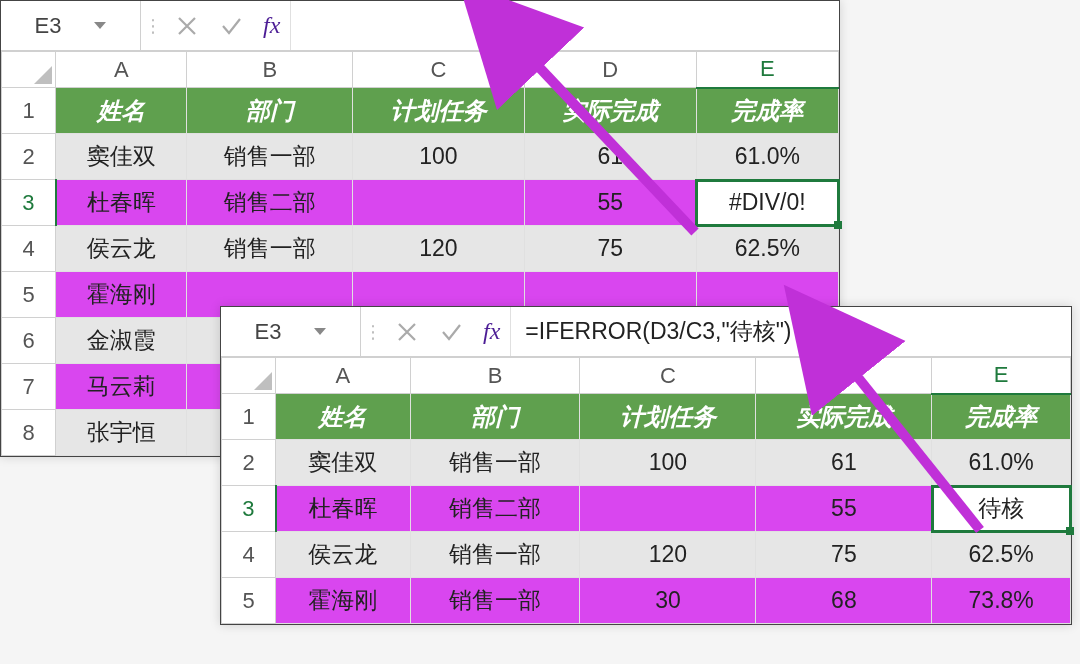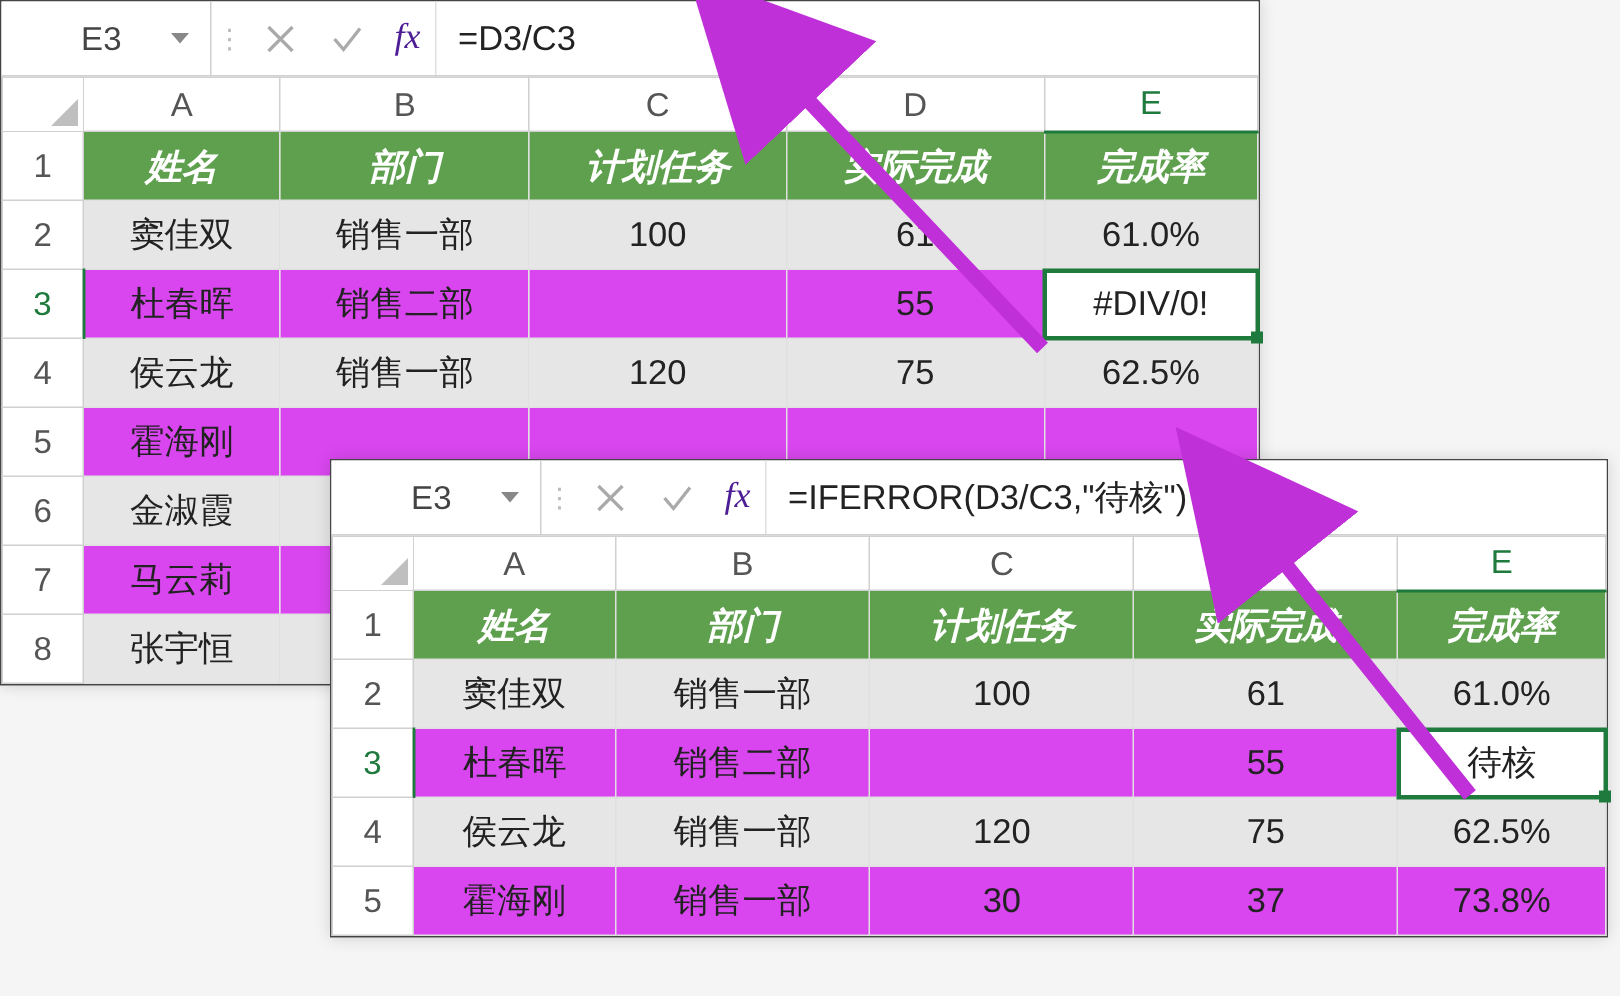--- a/index.html
+++ b/index.html
@@ -27,21 +27,21 @@
       border-bottom: 1px solid #d0d0d0;
       background: #fff;
       font-size: 22px;
     }
     .namebox {
       width: 140px;
       padding: 12px 14px;
       color: #444;
       display: flex;
       align-items: center;
-      justify-content: flex-end;
+      justify-content: center;
       border-right: 1px solid #d0d0d0;
       height: 100%;
       gap: 33px;
     }
     .dropdown-arrow {
       width: 0; height: 0;
       border-left: 6px solid transparent;
       border-right: 6px solid transparent;
       border-top: 7px solid #888;
     }
@@ -156,21 +156,20 @@
       <svg>
           <path d="M3 3 L19 19 M19 3 L3 19"></path>
         </svg>
     </div>
     <div class="fb-btn">
       <svg>
           <path d="M3 11 L9 18 L20 4"></path>
         </svg>
     </div>
     <div class="fx-label">fx</div>
-    <div class="formula-input">=D3/C3</div>
   </div>
   <table class="grid">
     <tbody>
         <tr class="colhdr">
       <th class="corner"></th>
       <th>A</th>
       <th>B</th>
       <th>C</th>
       <th>D</th>
       <th class="active">E</th>
@@ -314,21 +313,21 @@
       <td class="cell">销售一部</td>
       <td class="cell">120</td>
       <td class="cell">75</td>
       <td class="cell">62.5%</td>
     </tr>
     <tr class="odd">
       <td class="rowhdr">5</td>
       <td class="cell">霍海刚</td>
       <td class="cell">销售一部</td>
       <td class="cell">30</td>
-      <td class="cell">37</td>
+      <td class="cell">68</td>
       <td class="cell">73.8%</td>
     </tr>
   </tbody>
     </table>
 </div>
 
 <div class="arrow" style="left:810px; top:340px;">
   <svg width="240" height="220">
     <defs>
         <marker id="ah2" markerWidth="14" markerHeight="14" refX="3" refY="6" orient="auto">

